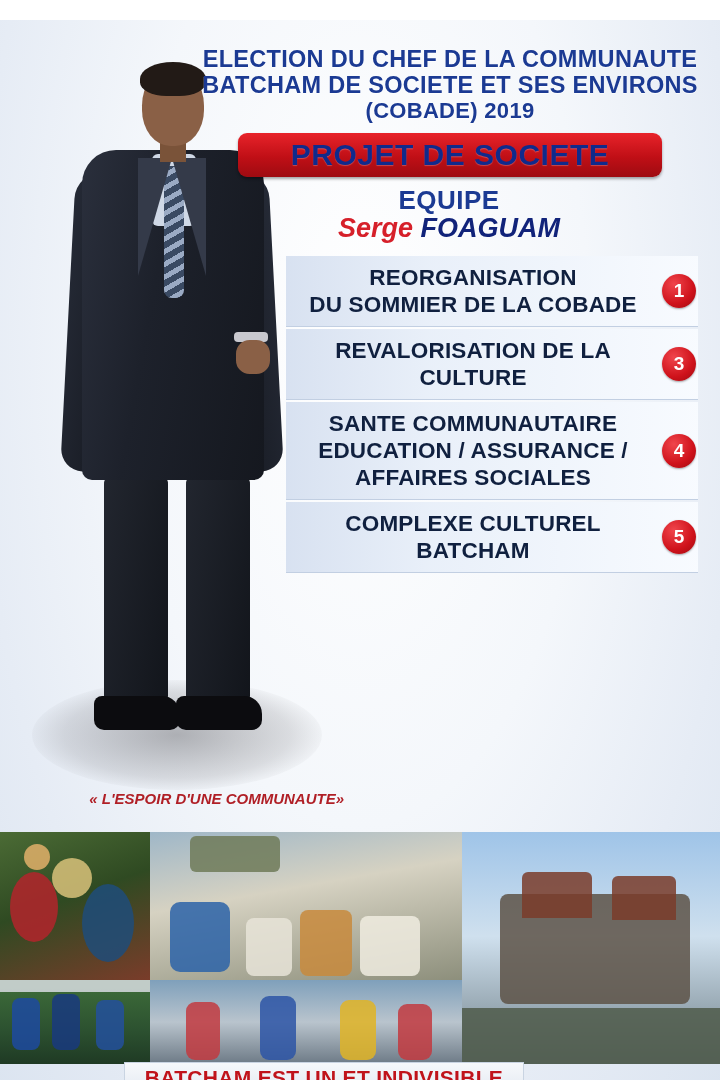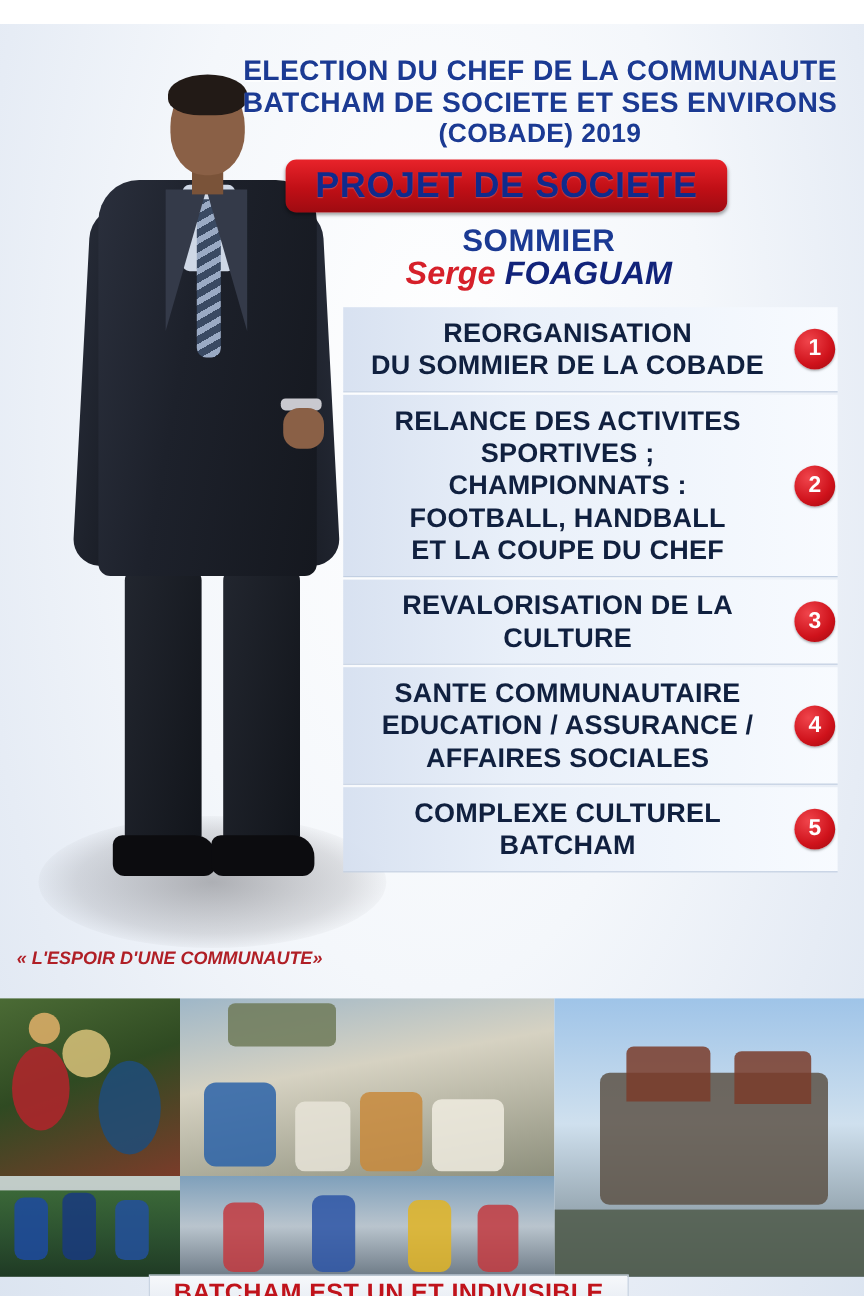--- a/index.html
+++ b/index.html
@@ -32,21 +32,21 @@
     letter-spacing: 0.3px;
     line-height: 1.12;
     text-shadow: 0 1px 0 rgba(255,255,255,0.7);
   }
   .header-line.small { font-size: 22px; }
 
   
   .plaque-wrap {
     position: absolute;
     left: 238px; top: 113px;
-    width: 368px; height: 44px;
+    width: 424px; height: 44px;
   }
   .plaque {
     width: 100%; height: 100%;
     background: linear-gradient(180deg,#e8232a 0%, #c00f16 55%, #9e0b11 100%);
     border-radius: 9px;
     box-shadow: 0 2px 3px rgba(0,0,0,0.35);
     display: flex; align-items: center; justify-content: center;
   }
   .plaque-text {
     color: #102a8c;
@@ -166,21 +166,21 @@
   .man .shoe {
     position: absolute; top: 224px; width: 86px; height: 34px;
     background: #0c0c0f; border-radius: 8px 18px 10px 10px;
   }
   .man .shoe.l { left: -8px; }
   .man .shoe.r { left: 74px; }
 
   .slogan {
     position: absolute;
     left: 14px; top: 770px; width: 330px;
-    text-align: left;
+    text-align: right;
     color: #b01f26;
     font-weight: bold;
     font-style: italic;
     font-size: 15px;
   }
 
   
   .points {
     position: absolute;
     left: 286px; top: 236px;
@@ -288,42 +288,34 @@
     <div class="header-line">BATCHAM DE SOCIETE ET SES ENVIRONS</div>
     <div class="header-line small">(COBADE) 2019</div>
   </div>
 
   <div class="plaque-wrap">
     <div class="plaque">
       <span class="plaque-text">PROJET DE SOCIETE</span>
     </div>
   </div>
 
-  <div class="equipe">SOMMIER</div>
+  <div class="equipe">EQUIPE</div>
 
   <div class="name">
     <span class="first">Serge</span>
     <span class="last">FOAGUAM</span>
   </div>
 
   <div class="slogan">« L'ESPOIR D'UNE COMMUNAUTE»</div>
 
   <div class="points">
     <div class="point">
       <div class="point-text">REORGANISATION
 DU SOMMIER DE LA COBADE</div>
       <div class="badge">1</div>
-    </div>
-    <div class="point">
-      <div class="point-text">RELANCE DES ACTIVITES
-SPORTIVES ;
-CHAMPIONNATS :
-FOOTBALL, HANDBALL
-ET LA COUPE DU CHEF</div>
-      <div class="badge">2</div>
     </div>
     <div class="point">
       <div class="point-text">REVALORISATION DE LA
 CULTURE</div>
       <div class="badge">3</div>
     </div>
     <div class="point">
       <div class="point-text">SANTE COMMUNAUTAIRE
 EDUCATION / ASSURANCE /
 AFFAIRES SOCIALES</div>

